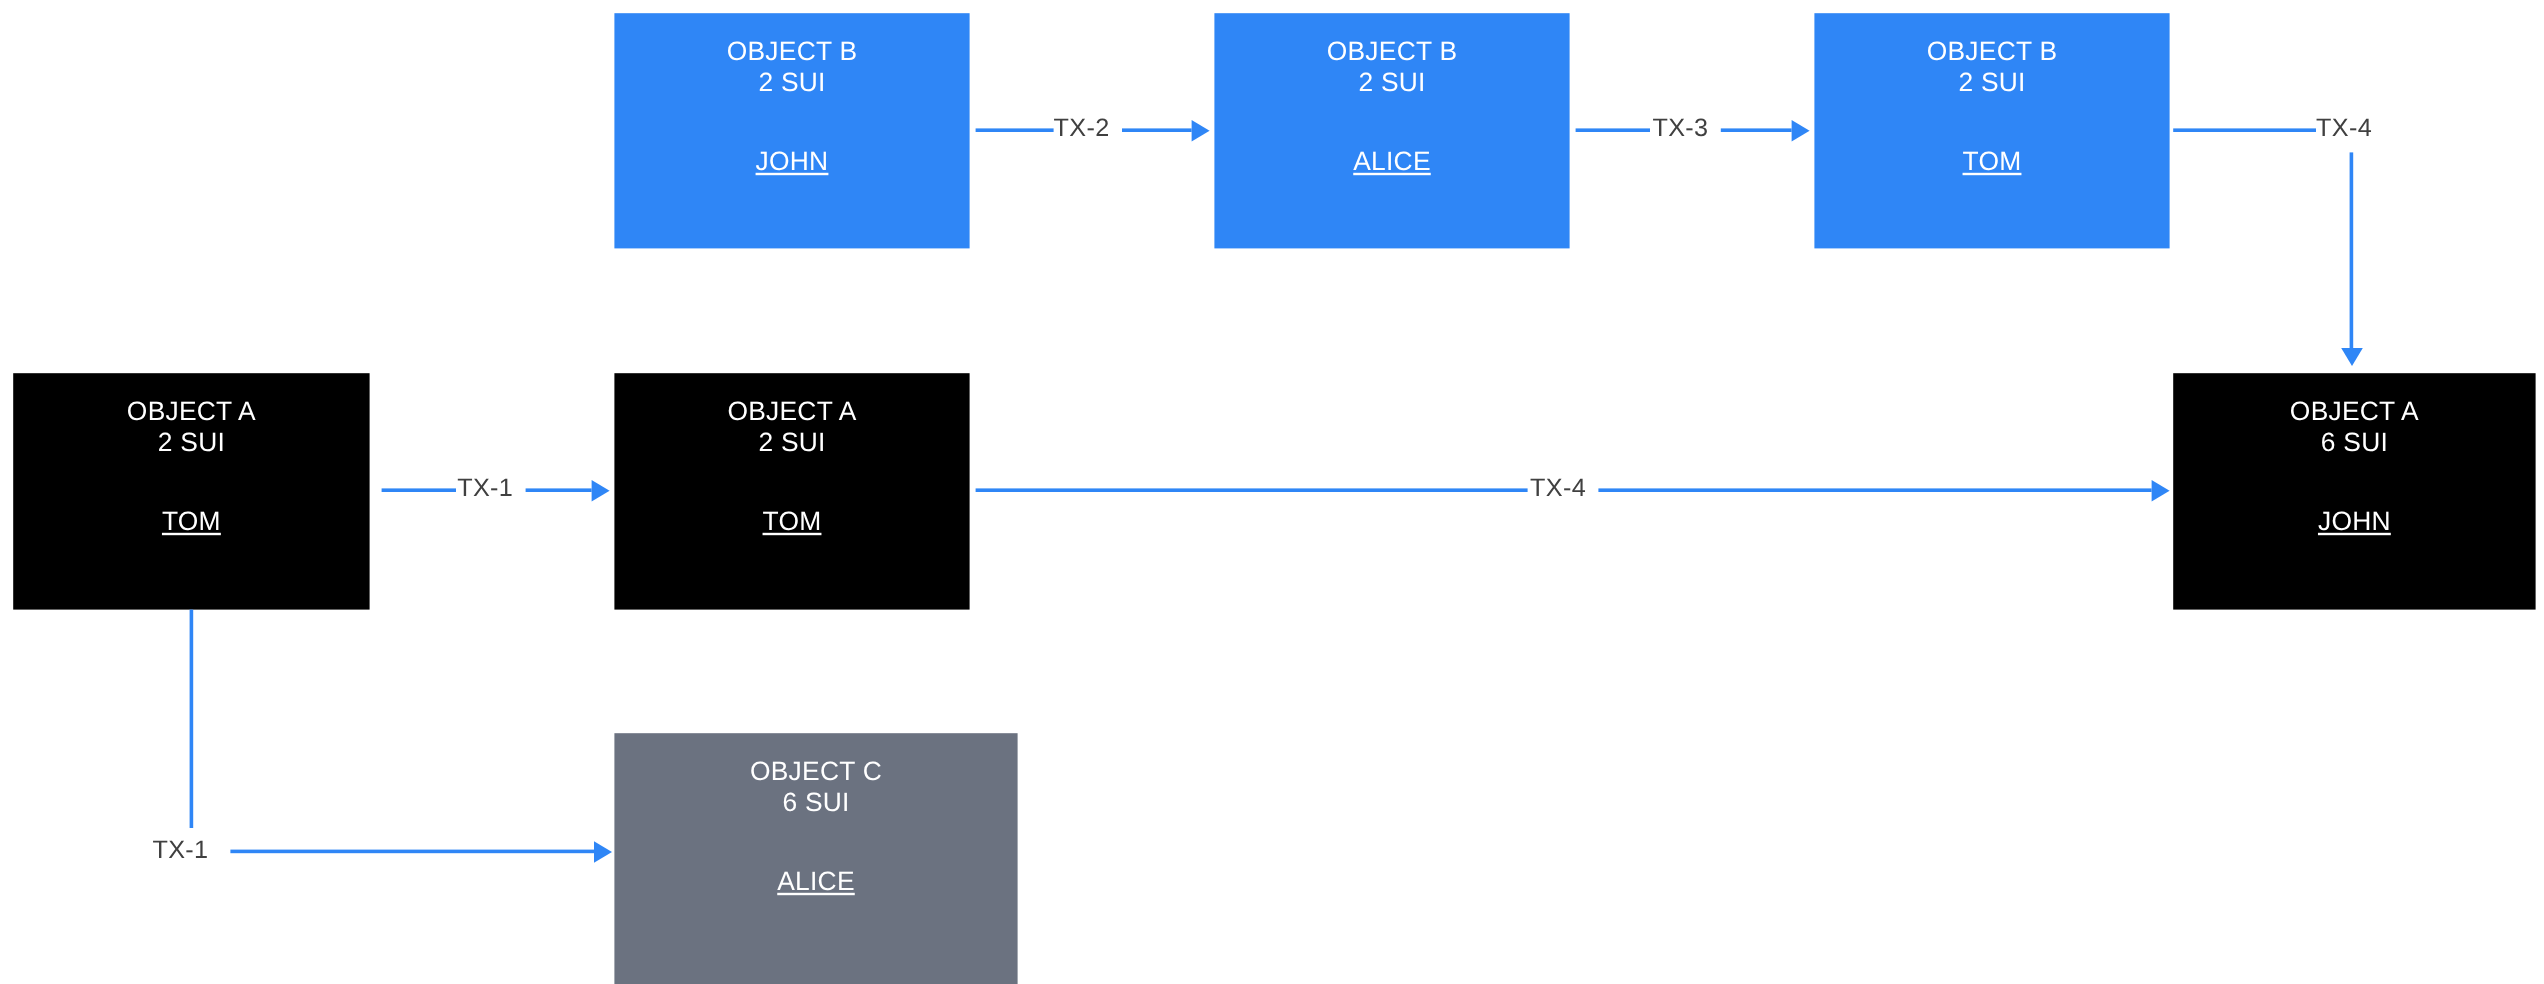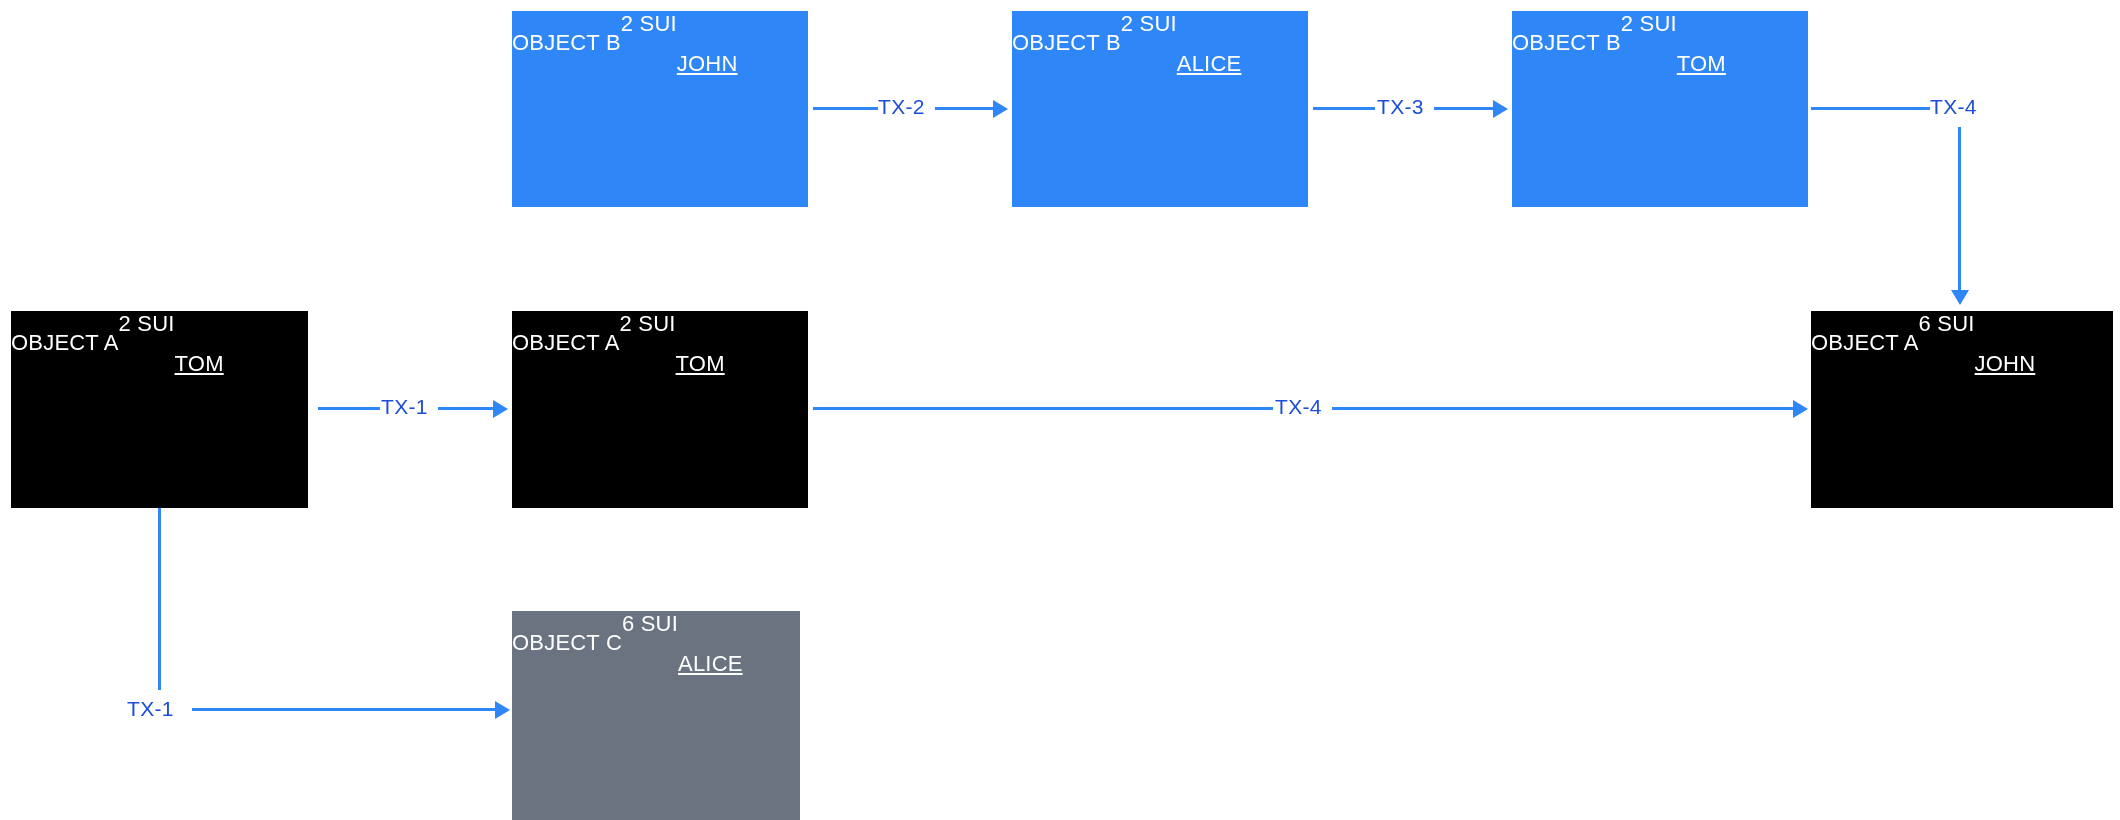--- a/index.html
+++ b/index.html
@@ -15,22 +15,22 @@
     width: 2120px;
     height: 820px;
     background: #ffffff;
     overflow: hidden;
   }
   .node {
     position: absolute;
     box-sizing: border-box;
     color: #ffffff;
     display: flex;
-    flex-direction: row;
-    align-items: flex-start;
+    flex-direction: column;
+    align-items: center;
     justify-content: flex-start;
     text-align: center;
   }
   .node .obj-line {
     font-size: 22px;
     line-height: 26px;
     letter-spacing: 0.2px;
     white-space: nowrap;
   }
   .node .obj-name { margin-top: 19px; }
@@ -39,21 +39,21 @@
     line-height: 26px;
     letter-spacing: 0.2px;
     white-space: nowrap;
     margin-top: 40px;
     text-decoration: underline;
   }
   .edge-label {
     position: absolute;
     font-size: 21px;
     line-height: 21px;
-    color: #1d4ed8;
+    color: #404040;
     white-space: nowrap;
     letter-spacing: 0.3px;
   }
   .hline {
     position: absolute;
     height: 3px;
     background: #2f86f6;
   }
   .vline {
     position: absolute;
@@ -141,19 +141,19 @@
     <div class="obj-line obj-name">OBJECT A</div>
     <div class="obj-line">6 SUI</div>
     <div class="owner">JOHN</div>
   </div>
 
   <div class="vline" style="left:158px; top:508px; height:182px;"></div>
   <div class="edge-label" style="left:127px; top:698px;">TX-1</div>
   <div class="hline" style="left:192px; top:708px; width:303px;"></div>
   <div class="arrow-right" style="left:495px; top:701px;"></div>
 
-  <div class="node" style="left:512px; top:611px; width:288px; height:209px; background:#6b7280;">
+  <div class="node" style="left:512px; top:611px; width:336px; height:209px; background:#6b7280;">
     <div class="obj-line obj-name">OBJECT C</div>
     <div class="obj-line">6 SUI</div>
     <div class="owner">ALICE</div>
   </div>
 
 </div>
 
 </body></html>

